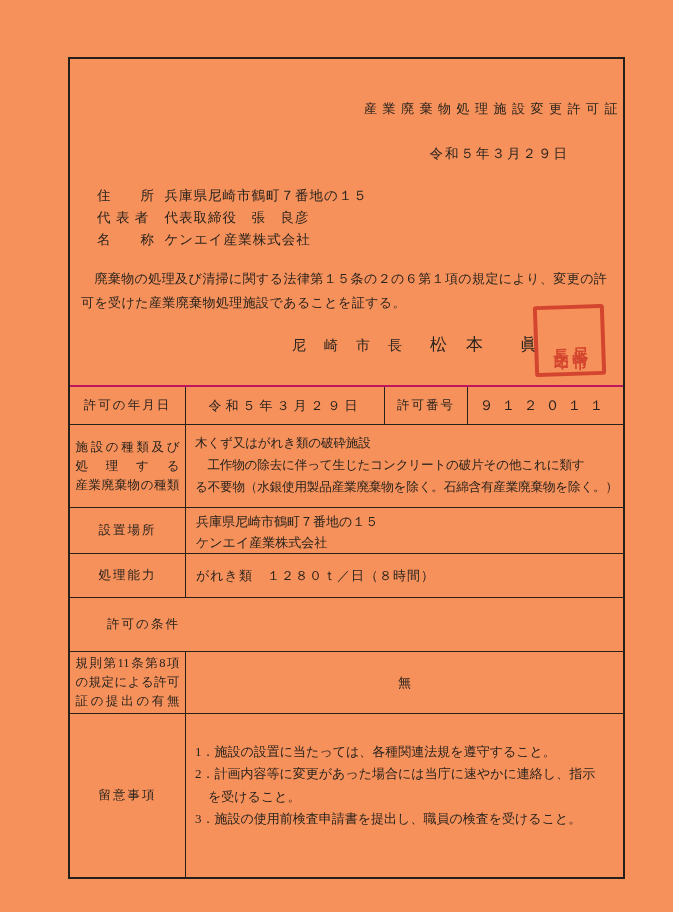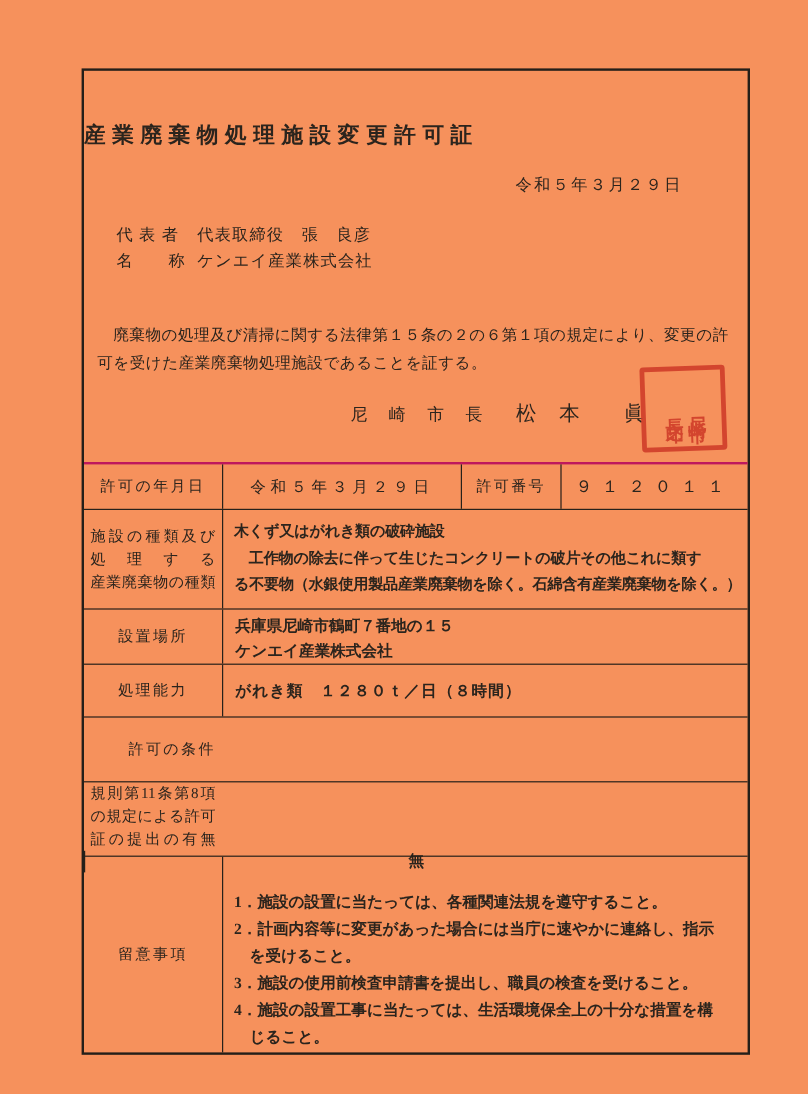--- a/index.html
+++ b/index.html
@@ -25,23 +25,23 @@
     height: 822px;
     border: 2px solid #241f19;
   }
 
   
   .doc-title {
     position: absolute;
     top: 41px;
     left: 0;
     width: 100%;
-    text-align: left;
-    font-size: 18px;
-    font-weight: 700;
+    text-align: right;
+    font-size: 13px;
+    font-weight: 400;
     letter-spacing: 5.5px;
     white-space: nowrap;
   }
   .issue-date {
     position: absolute;
     top: 86px;
     right: 54px;
     font-size: 13.5px;
     letter-spacing: 2px;
     white-space: nowrap;
@@ -126,21 +126,21 @@
     flex-direction: column;
     border-top: 2px solid #be185d;
   }
   .trow { display: flex; width: 100%; }
   .trow + .trow { border-top: 1.6px solid #27211a; }
   .h-r1 { height: 37px; }
   .h-r2 { height: 83px; }
   .h-r3 { height: 46px; }
   .h-r4 { height: 44px; }
   .h-r5 { height: 54px; padding-left: 16px; }
-  .h-r6 { height: 62px; flex-direction: column; }
+  .h-r6 { height: 62px; }
   .h-r7 { flex: 1; }
 
   .tlabel {
     width: 115px;
     flex: none;
     display: flex;
     flex-direction: column;
     align-items: center;
     justify-content: center;
     font-size: 12.5px;
@@ -159,21 +159,21 @@
     font-size: 13px;
   }
   .c-center {
     display: flex;
     align-items: center;
     justify-content: center;
   }
   .w-date { width: 199px; letter-spacing: 4px; }
   .w-numlab { width: 83px; letter-spacing: 2px; font-size: 12.5px; }
   .w-num { flex: 1; letter-spacing: 8px; font-size: 14px; }
-  .v-fill { flex: 1; font-weight: bold; }
+  .v-fill { flex: 1; }
   .v-type {
     padding: 7px 4px 0 9px;
     font-size: 12.6px;
     line-height: 22px;
     letter-spacing: -0.2px;
     white-space: pre-line;
   }
   .v-loc {
     padding: 3px 0 0 10px;
     line-height: 21px;
@@ -211,20 +211,24 @@
 </head>
 <body>
 
 <div class="frame">
 
   <div class="doc-title">産業廃棄物処理施設変更許可証</div>
 
   <div class="issue-date">令和５年３月２９日</div>
 
   <div class="recipient">
+    <div class="r-row">
+      <span class="r-label">住　　所</span>
+      <span class="r-value">兵庫県尼崎市鶴町７番地の１５</span>
+    </div>
     <div class="r-row">
       <span class="r-label">代 表 者</span>
       <span class="r-value">代表取締役　張　良彦</span>
     </div>
     <div class="r-row">
       <span class="r-label">名　　称</span>
       <span class="r-value">ケンエイ産業株式会社</span>
     </div>
   </div>
 
@@ -287,19 +291,17 @@
       <div class="tcell v-fill v-none">無</div>
     </div>
 
     <div class="trow h-r7">
       <div class="tlabel">留意事項</div>
       <div class="tcell v-fill v-notes">
         <div class="note-item">1．施設の設置に当たっては、各種関連法規を遵守すること。</div>
         <div class="note-item">2．計画内容等に変更があった場合には当庁に速やかに連絡し、指示
 を受けること。</div>
         <div class="note-item">3．施設の使用前検査申請書を提出し、職員の検査を受けること。</div>
-        <div class="note-item">4．施設の設置工事に当たっては、生活環境保全上の十分な措置を構
-じること。</div>
       </div>
     </div>
 
   </div>
 </div>
 
 </body></html>

